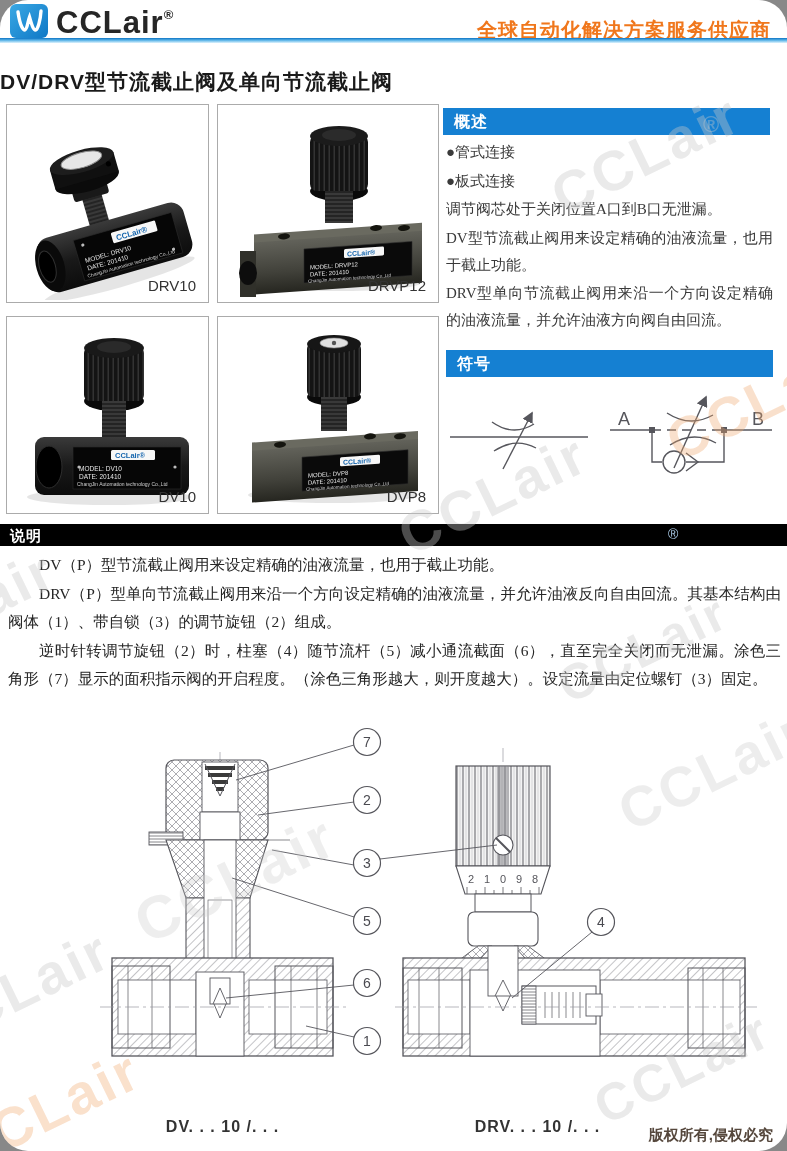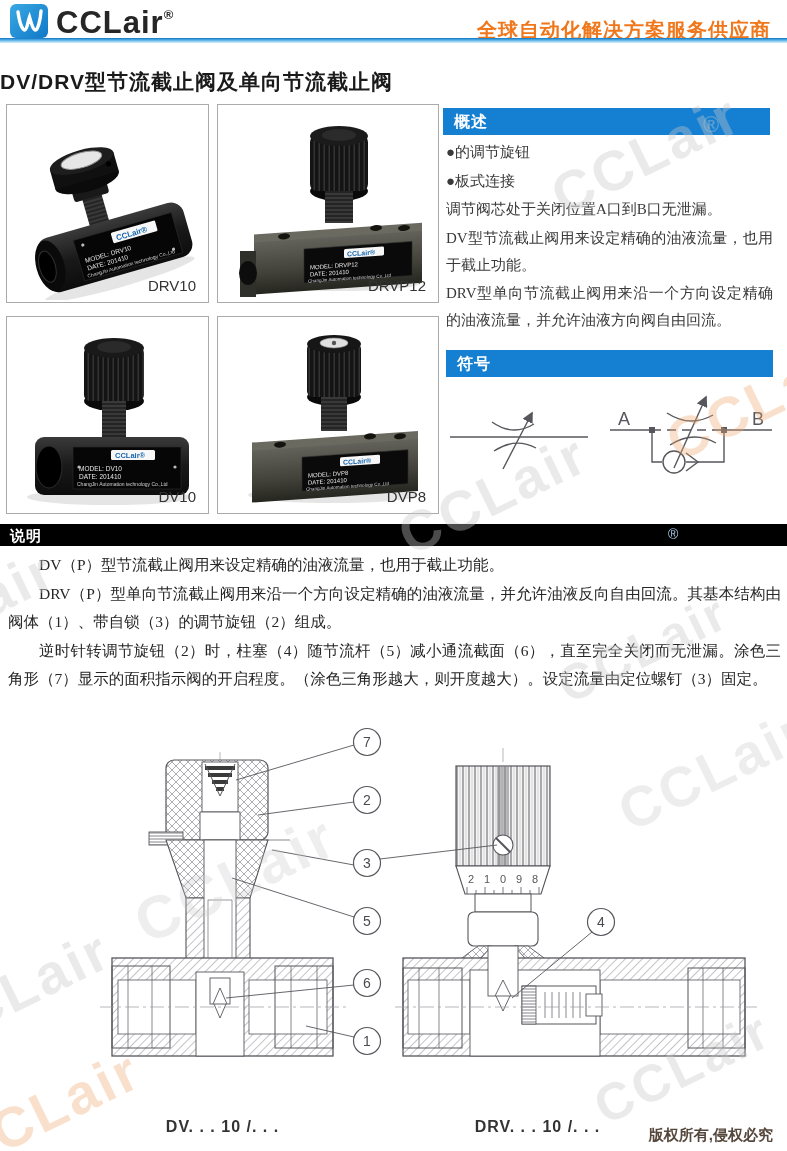--- a/index.html
+++ b/index.html
@@ -1,17 +1,17 @@
 <!DOCTYPE html>
 <html><head>
 <meta charset="utf-8">
 <style>
   html,body{margin:0;padding:0;background:#888;}
   .page{position:relative;width:787px;height:1151px;background:#fff;margin:0 auto;overflow:hidden;
-        font-family:"Liberation Sans",sans-serif;color:#333;}
+        font-family:"Liberation Sans",sans-serif;color:#333;border-radius:28px;}
   .abs{position:absolute;}
   
   .logo-box{position:absolute;left:10px;top:4px;width:38px;height:34px;border-radius:6px;
             background:linear-gradient(135deg,#3aa8e4,#0f78c6);}
   .logo-text{position:absolute;left:56px;top:5px;font-size:31px;font-weight:bold;color:#262626;letter-spacing:1px;}
   .logo-reg{font-size:13px;vertical-align:14px;font-weight:bold;color:#262626;}
   .slogan{position:absolute;right:16px;top:17px;font-size:20px;font-weight:bold;color:#f0771c;letter-spacing:1px;}
   .hdr-rule{position:absolute;left:0;top:38px;width:787px;height:5px;
             background:linear-gradient(180deg,#0e74c4 0%,#5ab4e8 45%,#dff3fd 100%);}
   .page-title{position:absolute;left:0;top:68px;width:787px;text-align:left;
@@ -207,21 +207,21 @@
           <text x="90" y="160" font-size="6" fill="#e8e8e8">DATE: 201410</text>
           <text x="88" y="166" font-size="4.6" fill="#cfcfcf">ChangJin Automation technology Co.,Ltd</text>
         </g>
       </g>
     </svg>
     <div class="plabel">DVP8</div>
   </div>
 
   <div class="bar" style="left:443px;top:108px;width:327px;height:27px">概述</div>
   <div class="ov-text">
-    <div class="ov-line"><span>●</span><span>的调节旋钮</span></div>
+    <div class="ov-line"><span>●</span><span>管式连接</span></div>
     <div class="ov-line"><span>●</span><span>板式连接</span></div>
     <p class="ov-para">调节阀芯处于关闭位置A口到B口无泄漏。</p>
     <p class="ov-para">DV型节流截止阀用来设定精确的油液流量，也用于截止功能。</p>
     <p class="ov-para">DRV型单向节流截止阀用来沿一个方向设定精确的油液流量，并允许油液方向阀自由回流。</p>
   </div>
 
   <div class="bar" style="left:446px;top:350px;width:327px;height:27px">符号</div>
   <svg class="abs" style="left:446px;top:385px" width="330" height="115" viewBox="0 0 330 115">
 
     <g class="lineart" stroke-width="1.4">

